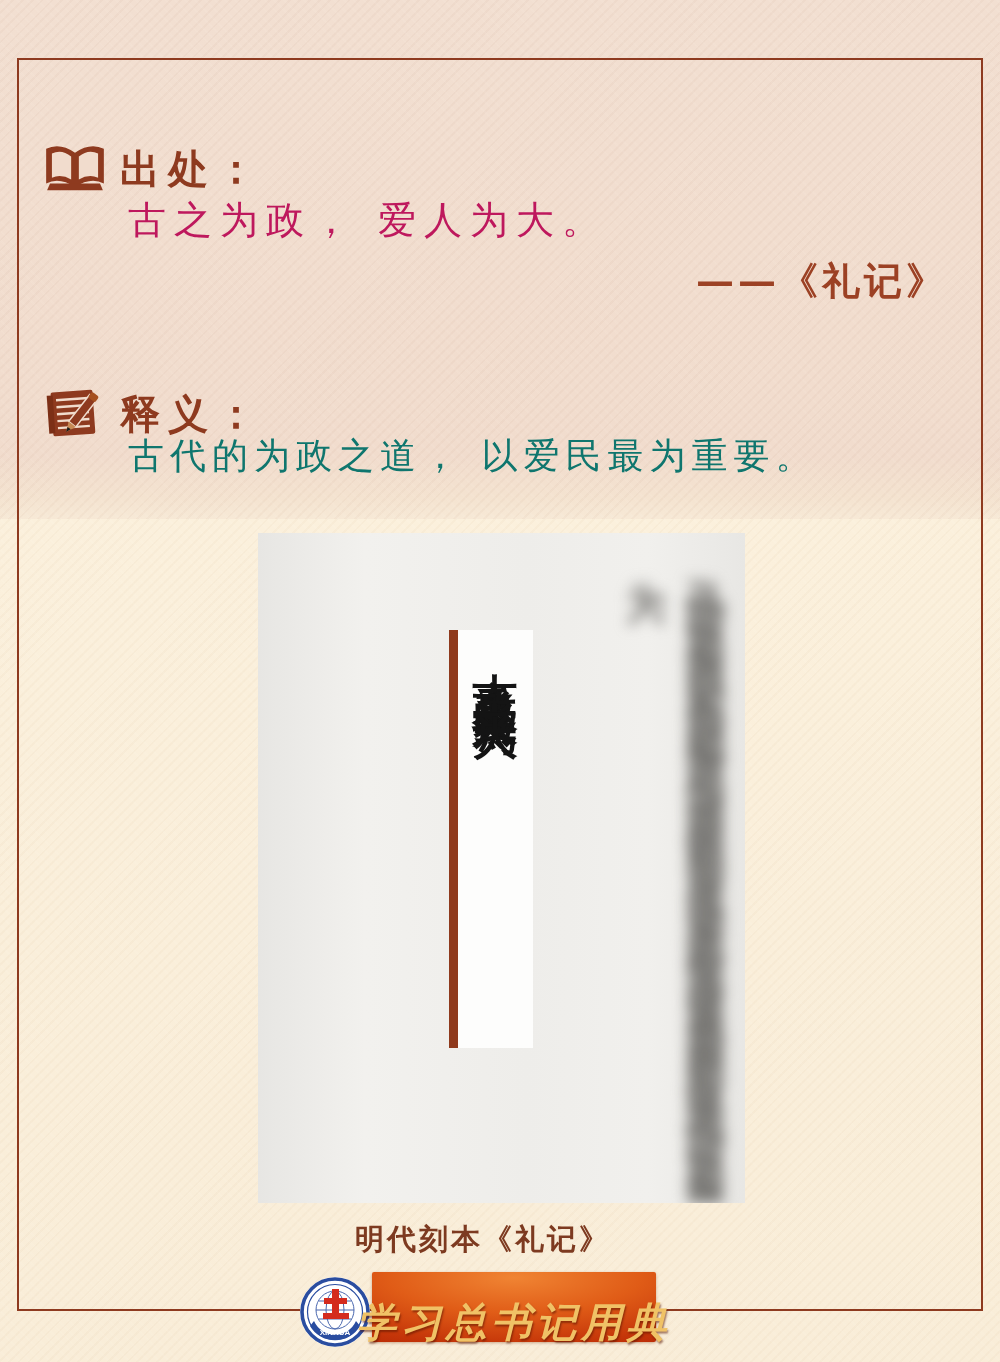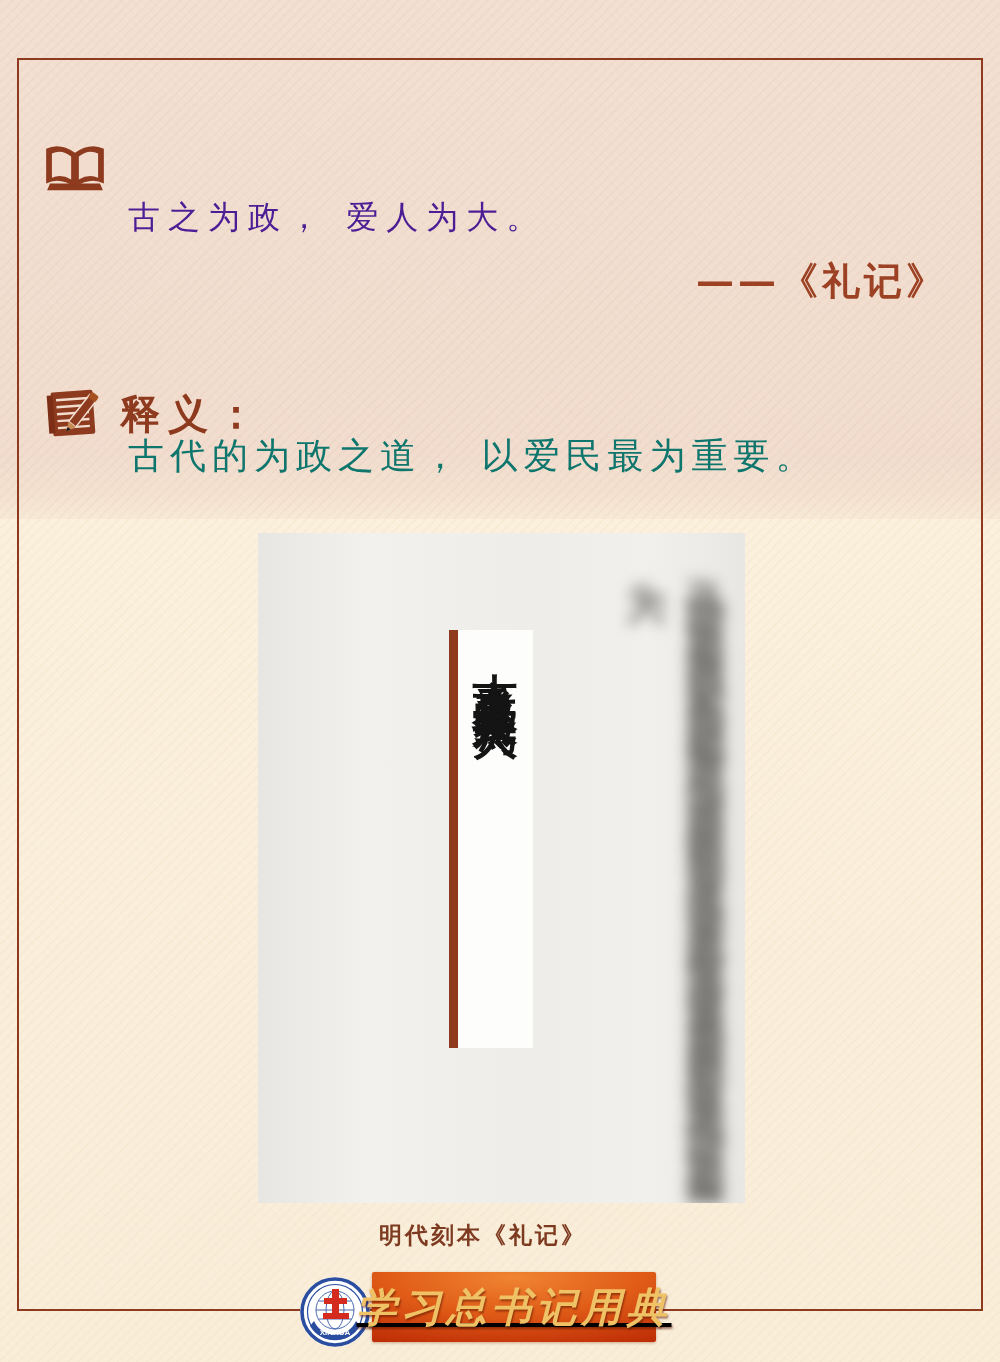--- a/index.html
+++ b/index.html
@@ -39,21 +39,21 @@
   .row-source{left:44px;top:144px;}
   .row-interp{left:42px;top:386px;}
   .sec-icon{flex:0 0 auto;display:block;}
   .sec-label{
     margin-left:14px;
     font-size:40px;font-weight:bold;color:#8e3a1f;
     letter-spacing:8px;line-height:1;
   }
   .quote-line{
     position:absolute;left:128px;top:198px;z-index:2;
-    font-size:32px;color:#4c1d95;letter-spacing:8px;line-height:1.2;
+    font-size:38px;color:#be185d;letter-spacing:8px;line-height:1.2;
     white-space:nowrap;
   }
   .attribution{
     position:absolute;right:52px;top:258px;z-index:2;
     font-size:38px;color:#9c4124;letter-spacing:4px;line-height:1.2;
     white-space:nowrap;
     font-weight:bold;
   }
   .interp-line{
     position:absolute;left:128px;top:434px;z-index:2;
@@ -86,31 +86,30 @@
     padding-top:7px;box-sizing:border-box;
   }
   .overlay-text{
     writing-mode:vertical-rl;text-orientation:upright;
     font-size:45px;font-weight:600;color:#141414;
     letter-spacing:6px;line-height:1;
   }
   .caption{
     position:absolute;left:258px;top:1220px;width:450px;z-index:2;
     text-align:center;
-    font-size:23px;font-weight:bold;color:#7d3a20;letter-spacing:3px;
+    font-size:29px;font-weight:bold;color:#7d3a20;letter-spacing:3px;
   }
   
   .logo-wrap{position:absolute;left:299px;top:1276px;width:72px;height:72px;z-index:4;}
   .banner{
     position:absolute;left:372px;top:1272px;width:284px;height:70px;z-index:4;
     background:radial-gradient(130% 150% at 50% 8%, #f08433 0%, #e05c17 34%, #c43509 64%, #a01200 100%);
     border-radius:2px;
-    display:flex;align-items:center;justify-content:center;
+    display:flex;align-items:flex-end;justify-content:center;
     box-shadow:0 1px 3px rgba(120,40,0,0.35);
-    text-decoration:underline;
   }
   .banner-text{
     font-size:40px;font-weight:bold;font-style:italic;
     color:#f0c266;letter-spacing:5px;line-height:1;
     text-shadow:1px 2px 2px rgba(90,20,0,0.55);
     white-space:nowrap;
   }
 </style>
 </head>
 <body>
@@ -121,20 +120,21 @@
   <div class="bg-bottom"></div>
   <div class="frame"></div>
 
   <div class="sec-label-row row-source">
     <svg class="sec-icon" width="62" height="50" viewBox="0 0 64 52">
       <path d="M2 5 Q16 -2 32 9 Q48 -2 62 5 L62 41 Q48 34 32 45 Q16 34 2 41 Z" fill="#8e3a1f"></path>
       <path d="M8 10 Q18 5 28 13 L28 37 Q18 31 8 35 Z" fill="#f1dccd"></path>
       <path d="M56 10 Q46 5 36 13 L36 37 Q46 31 56 35 Z" fill="#f1dccd"></path>
       <path d="M6 41 L58 41 L61 48 L3 48 Z" fill="#8e3a1f"></path>
     </svg>
+    <span class="sec-label">出处：</span>
   </div>
   <div class="quote-line">古之为政， 爱人为大。</div>
   <div class="attribution">——《礼记》</div>
 
   <div class="sec-label-row row-interp">
     <svg class="sec-icon" width="64" height="56" viewBox="0 0 64 56">
       <g transform="rotate(-4 32 28)">
         <rect x="10" y="5" width="42" height="44" rx="2" fill="#8e3a1f"></rect>
         <rect x="6" y="8" width="6" height="38" fill="#7c2f16"></rect>
         <g stroke="#f1dccd" stroke-width="2.4">

